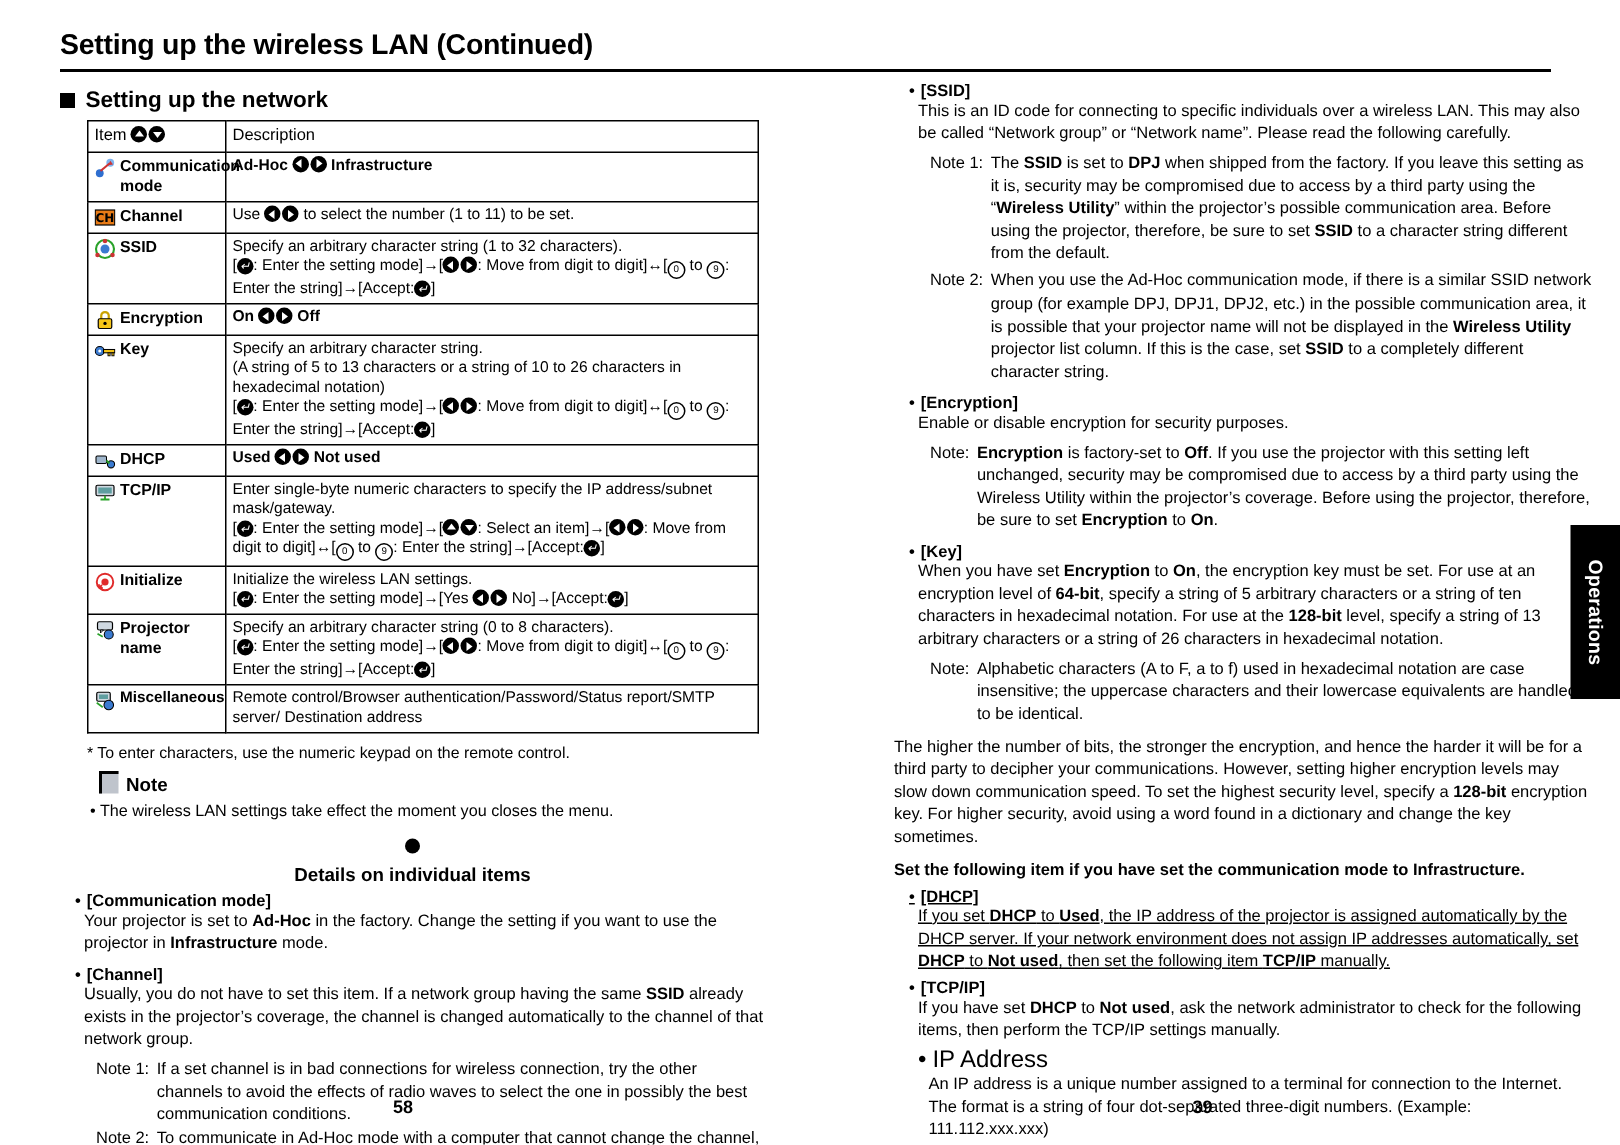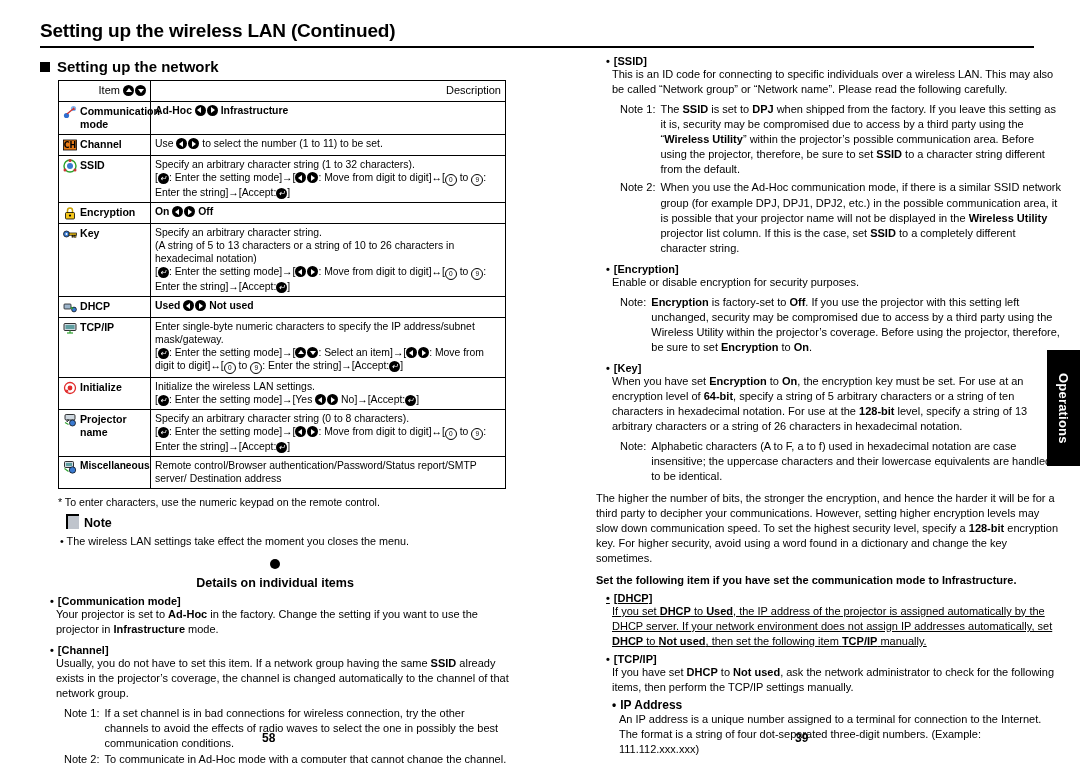--- a/index.html
+++ b/index.html
@@ -33,21 +33,21 @@
     padding:0px 5px 1px 4px;border-radius:2px 7px 7px 2px;position:relative;top:-1px;
     letter-spacing:-0.2px;
   }
 
   
   table.net{border-collapse:collapse;width:448px;table-layout:fixed;margin-left:18px;}
   table.net td{
     border:1px solid #000;vertical-align:top;padding:2px 4px 3px 4px;
     font-size:10.4px;line-height:1.25;
   }
-  table.net td.hd{text-align:right;font-size:11px;padding:3px 4px;}
+  table.net td.hd{text-align:left;font-size:11px;padding:3px 4px;}
   col.c1{width:92px;}
   .itemcell{font-weight:bold;font-size:10.6px;}
   .itemwrap{display:flex;gap:3px;align-items:flex-start;}
   .itemlabel{padding-top:1px;}
 
   
   .ic{flex:0 0 14px;width:14px;height:14px;display:inline-block;position:relative;margin-top:1px;}
   .ic svg{display:block;}
 
   
@@ -73,21 +73,21 @@
   .item{margin:0 0 7px 0;}
   .item .hdr{font-size:11px;font-weight:bold;margin-left:10px;}
   .item .hdr::before{content:"\2022";margin-right:4px;}
   .item .body{font-size:11px;line-height:1.37;margin-left:16px;}
 
   .noteblk{display:flex;gap:5px;font-size:11px;line-height:1.37;margin:5px 0 0 24px;}
   .noteblk .lbl{flex:0 0 auto;white-space:nowrap;}
   .noteblk .txt{flex:1 1 auto;}
 
   .subitem{margin-left:16px;}
-  .subitem .hdr{font-size:12px;font-weight:bold;margin-left:0;}
+  .subitem .hdr{font-size:16px;font-weight:normal;margin-left:0;}
   .subitem .body{font-size:11px;margin-left:7px;}
 
   .leadbold{font-size:11px;font-weight:bold;line-height:1.37;margin:6px 0 4px 0;}
   .plain{font-size:11px;line-height:1.37;margin:6px 0 0 0;}
 
   b{font-weight:bold;}
 
   
   .sidetab{
     position:absolute;right:0;top:350px;width:33px;height:116px;background:#000;

